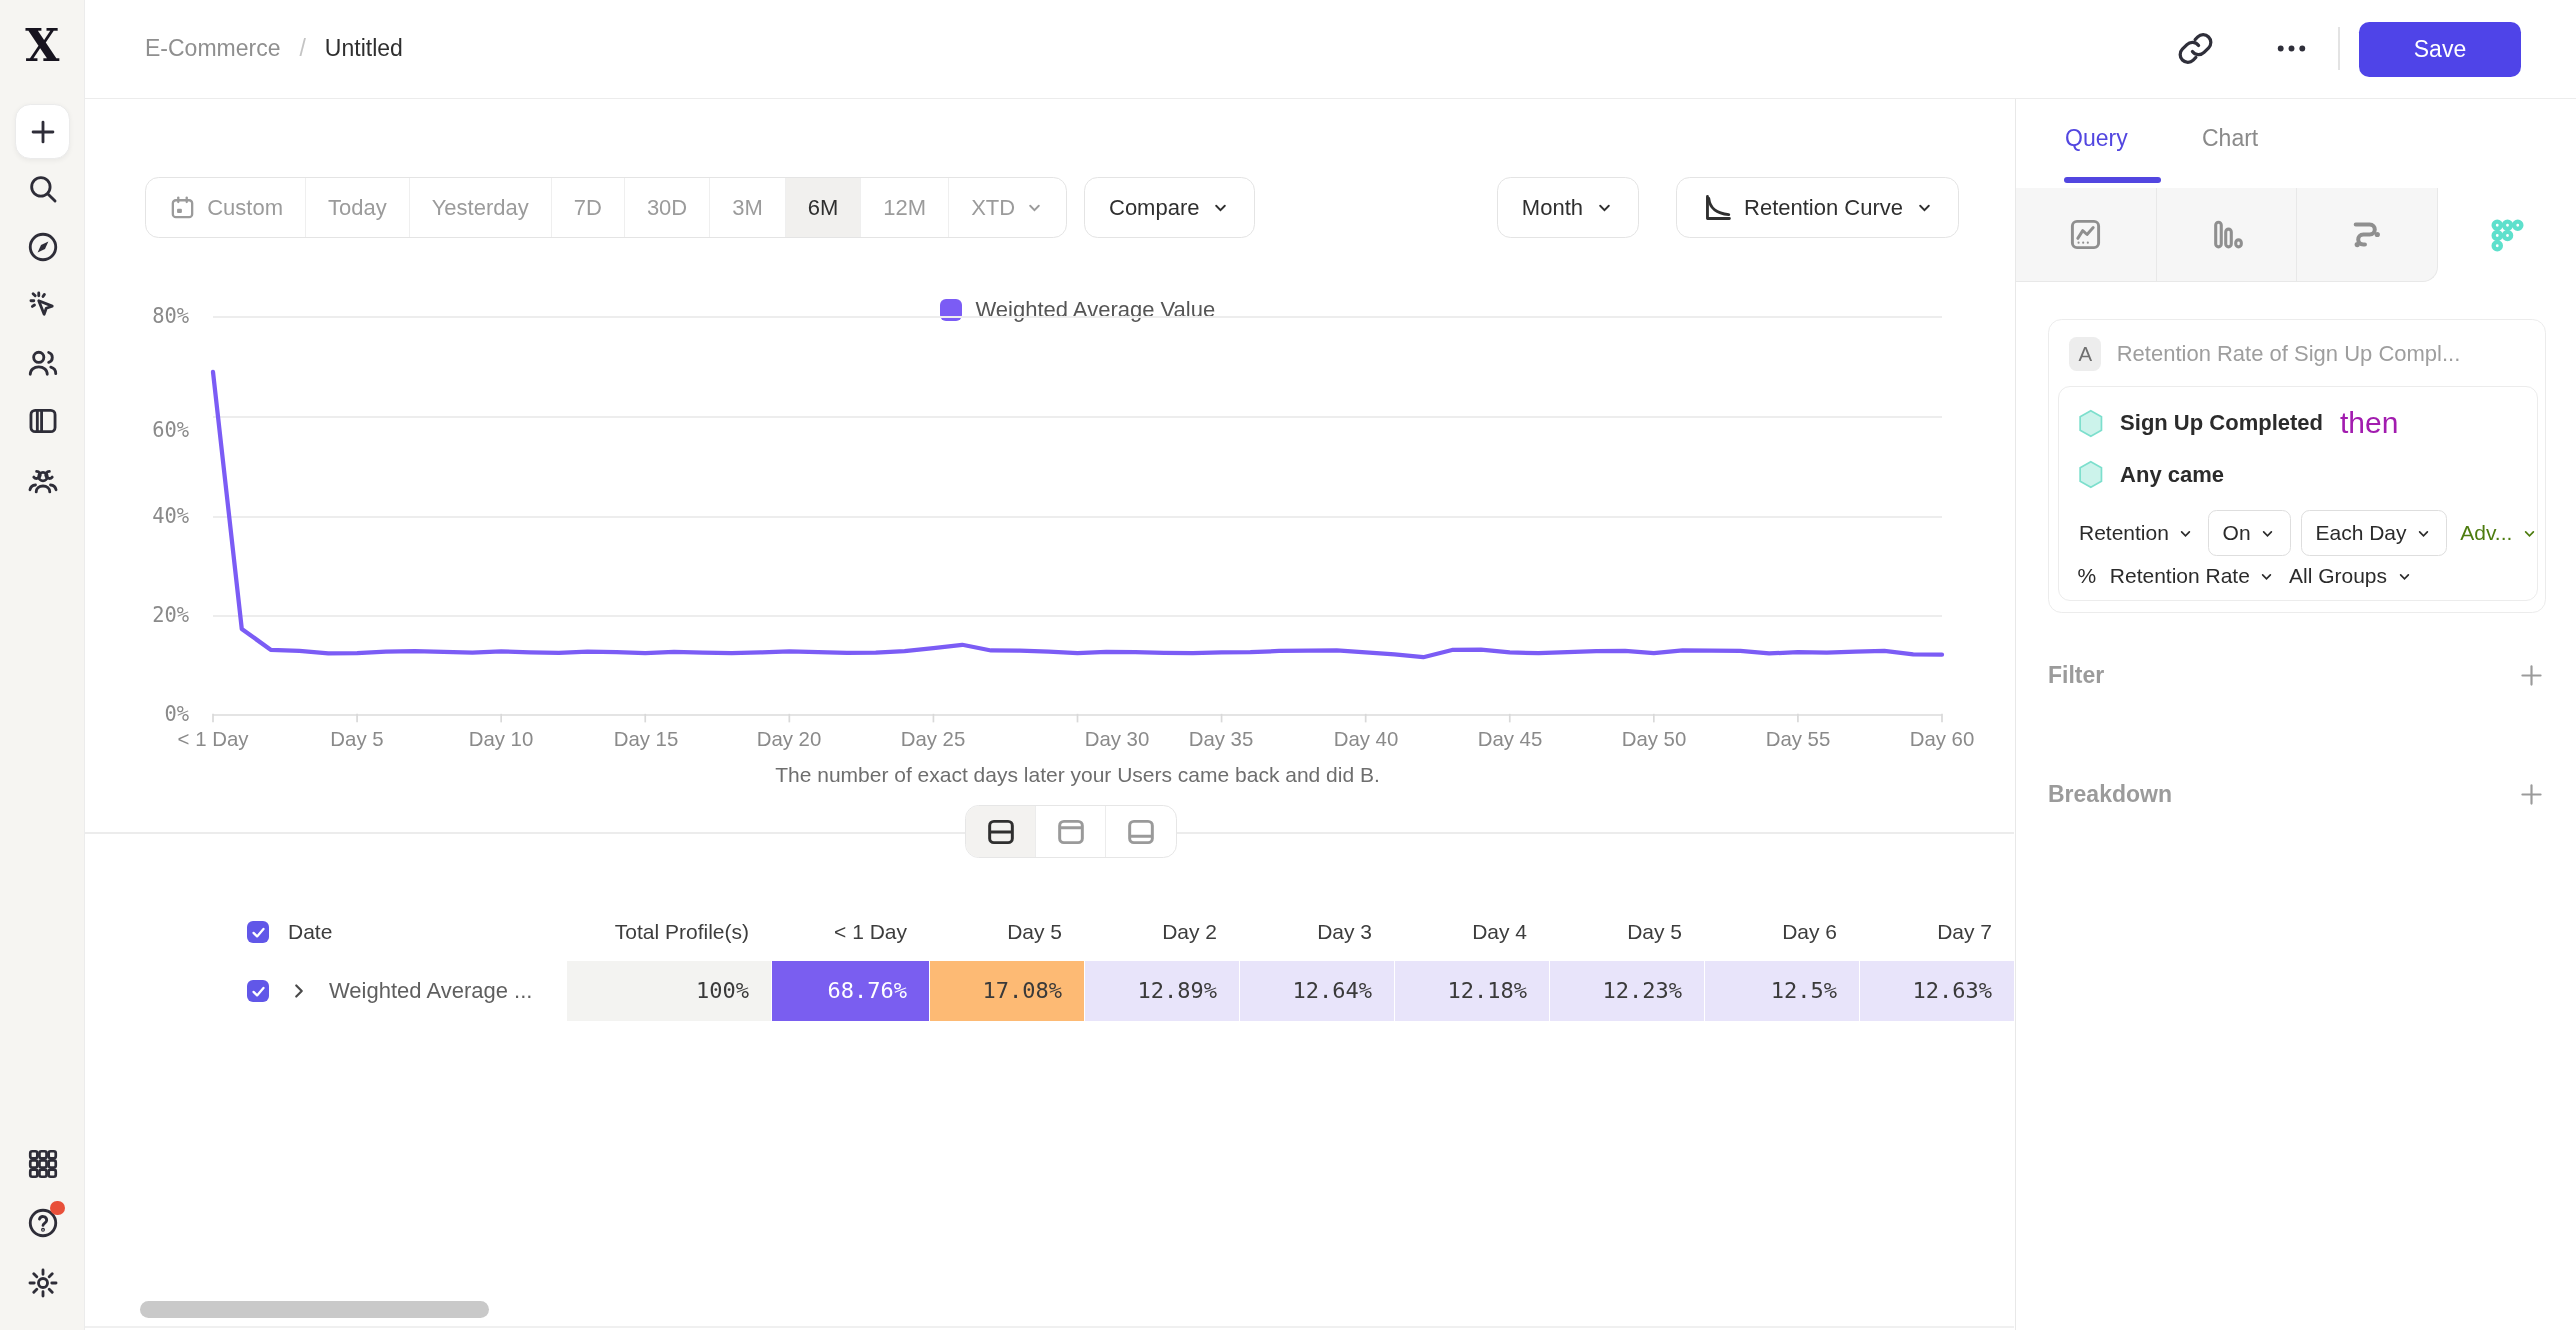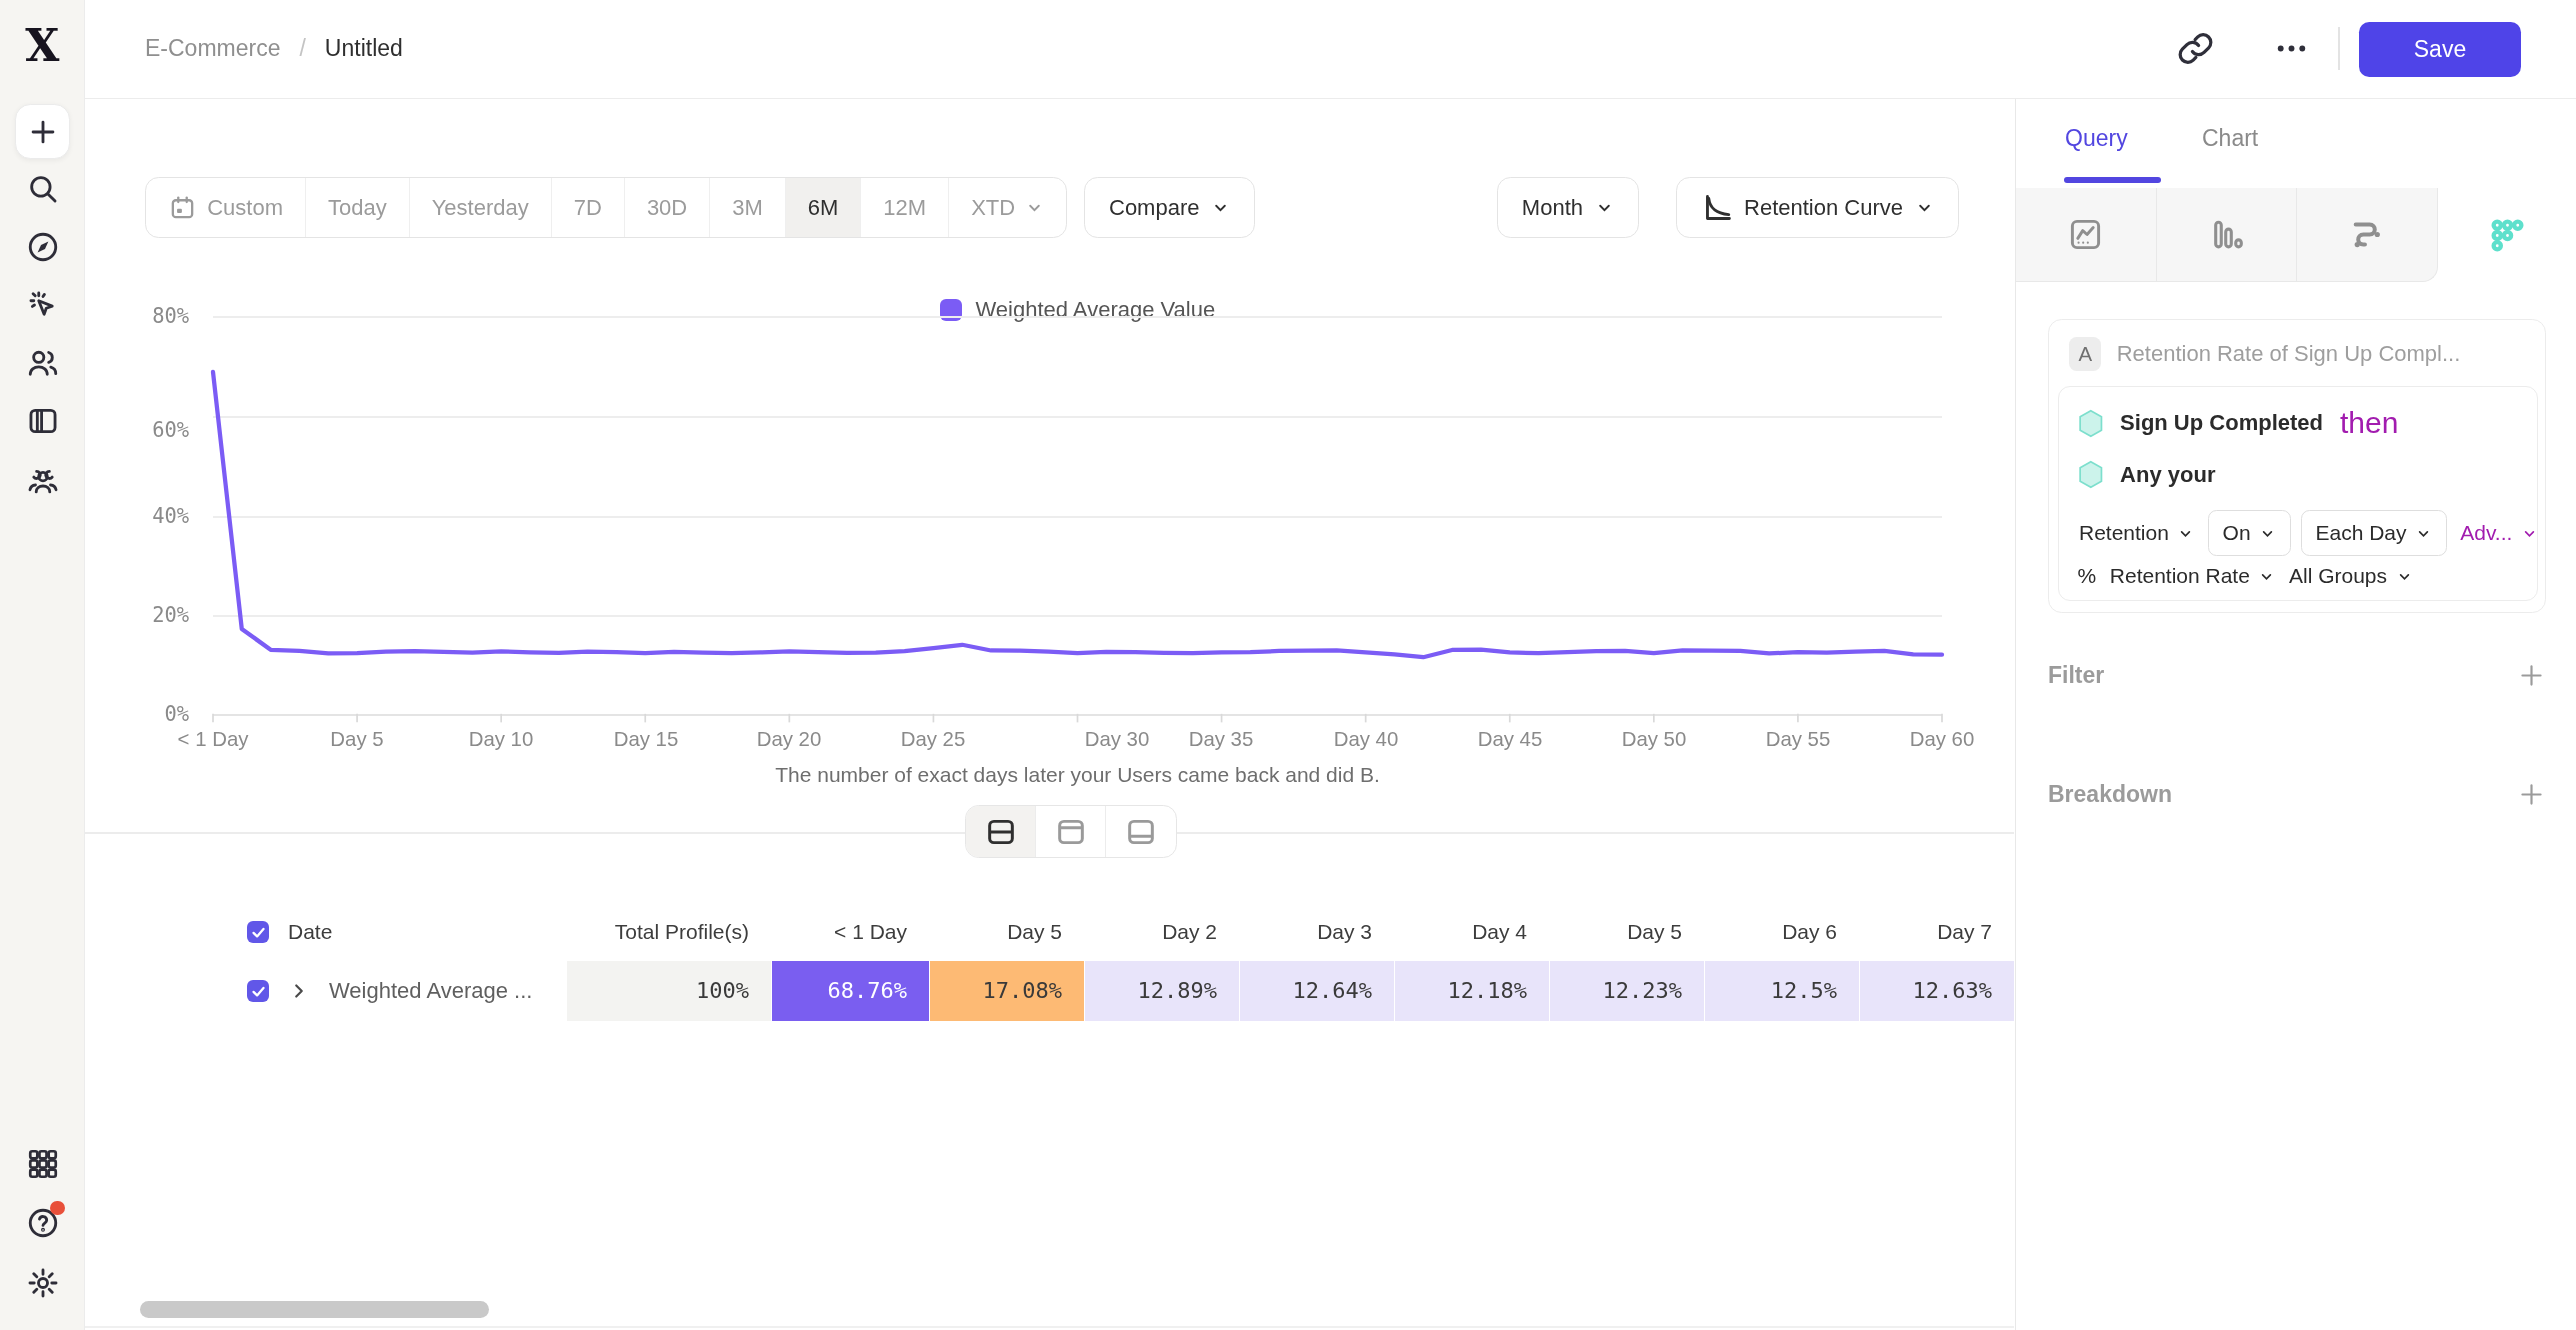--- a/index.html
+++ b/index.html
@@ -86,21 +86,21 @@
   .qcard { position:absolute; left:32px; top:220px; width:498px; height:294px; border:1.7px solid #ececec; border-radius:13.6px; background:#fff; }
   .qtitle-row { position:absolute; left:20.4px; top:17px; right:17px; display:flex; align-items:center; gap:15.3px; }
   .step-badge { width:32px; height:34px; border-radius:7.7px; background:#ededed; color:#707070; font-size:20.4px; font-weight:500; display:flex; align-items:center; justify-content:center; flex:none; }
   .qtitle { font-size:22px; color:#9e9e9e; white-space:nowrap; overflow:hidden; }
   .qinner { position:absolute; left:8.5px; top:66px; width:480px; height:215px; border:1.7px solid #ececec; border-radius:12px; }
   .ev-row { position:absolute; left:19px; display:flex; align-items:center; gap:17px; }
   .ev-name { font-size:22px; font-weight:600; color:#2b2b2b; }
   .ev-then { font-size:30px; color:#a21caf; }
   .ctl-row { position:absolute; left:12px; display:flex; align-items:center; }
   .plain-dd { display:flex; align-items:center; gap:8.5px; font-size:21px; font-weight:500; color:#2b2b2b; padding:0 8.5px; cursor:pointer; white-space:nowrap; }
-  .plain-dd.muted { color:#a21caf; }
+  .plain-dd.muted { color:#4d7c0f; }
   .boxed-dd { display:flex; align-items:center; gap:8.5px; font-size:21px; font-weight:500; color:#2b2b2b; border:1.7px solid #dedede; border-radius:8.5px; height:46px; padding:0 13.6px; margin:0 5.1px; cursor:pointer; white-space:nowrap; }
   .section-row { position:absolute; left:32px; width:498px; display:flex; align-items:center; justify-content:space-between; }
   .section-label { font-size:23px; font-weight:600; color:#9b9b9b; }
   .plus-ic { color:#9b9b9b; cursor:pointer; }
   .hex { flex:none; }
 </style>
 </head>
 <body>
 
 <nav class="sidebar">
@@ -473,21 +473,21 @@
           </span>
         <span class="ev-name">Sign Up Completed</span>
         <span class="ev-then">then</span>
       </div>
       <div class="ev-row" style="top:73px">
         <span class="hex">
             <svg width="25.6" height="29" viewBox="0 0 30 34">
               <polygon points="15,2 27.5,9 27.5,25 15,32 2.5,25 2.5,9" fill="#ccf3eb" stroke="#7ddfcd" stroke-width="2"></polygon>
             </svg>
           </span>
-        <span class="ev-name">Any your</span>
+        <span class="ev-name">Any came</span>
       </div>
       <div class="ctl-row" style="top:123px">
         <span class="plain-dd">
           <span>Retention</span>
           <span class="caret">
               <svg width="17" height="17" viewBox="0 0 22 22" fill="none" stroke="currentColor" stroke-width="2.2" stroke-linecap="round">
                 <polyline points="6,9 11,14 16,9"></polyline>
               </svg>
             </span>
         </span>

